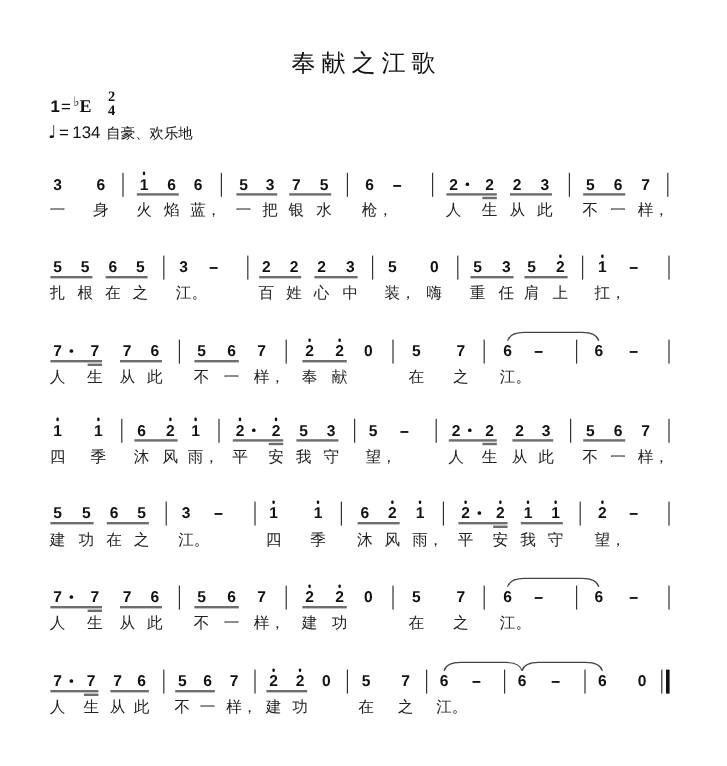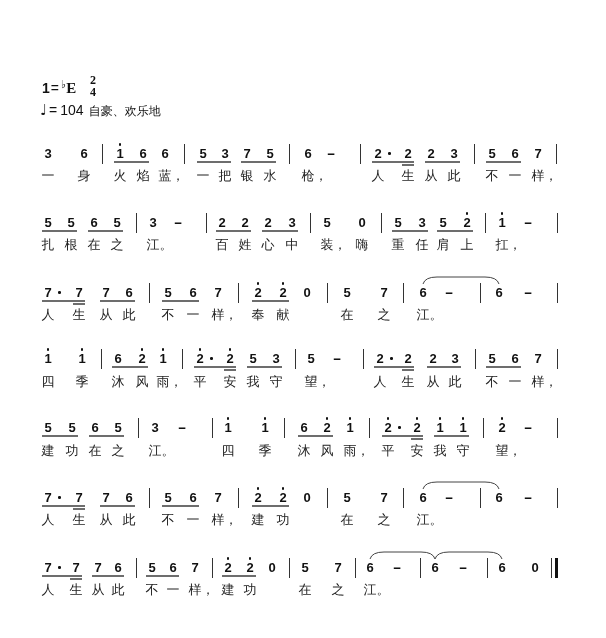--- a/index.html
+++ b/index.html
@@ -34,32 +34,33 @@
   .bar.thick { width: 3px; background: #111; }
   .beam { position: absolute; height: 1.5px; background: #6d6d6d; }
   .lyric { position: absolute; white-space: nowrap; font: 13px/16px "DejaVu Sans", sans-serif; color: #222; }
   .ties { position: absolute; left: 0; top: 0; overflow: visible; }
 </style>
 </head>
 <body>
 
 <div class="page">
 
+  <div class="title">奉献之江歌</div>
 
   <div class="hdr-key">
     <span>1</span><span class="k-eq">=</span><span class="k-acc">♭</span><span class="k-note">E</span>
   </div>
 
   <div class="hdr-time">
     <span>2</span>
     <span>4</span>
   </div>
 
   <div class="hdr-tempo">
-    <span class="t-sym">♩</span><span class="t-eq">=</span><span class="t-bpm">104</span><span class="t-expr">自豪、欢乐地</span>
+    <span class="t-sym">♩</span><span class="t-eq">=</span><span class="t-bpm">134</span><span class="t-expr">自豪、欢乐地</span>
   </div>
 
 
   <div class="score" id="score">
       <div class="staff-line">
         <div class="note" style="left: 42px; top: 146px;">3</div>
         <div class="note" style="left: 78px; top: 146px;">6</div>
         <div class="bar" style="left: 102px; top: 144px;"></div>
         <div class="note" style="left: 114px; top: 146px;">1</div>
         <div class="odot" style="left: 118.7px; top: 143px;"></div>

